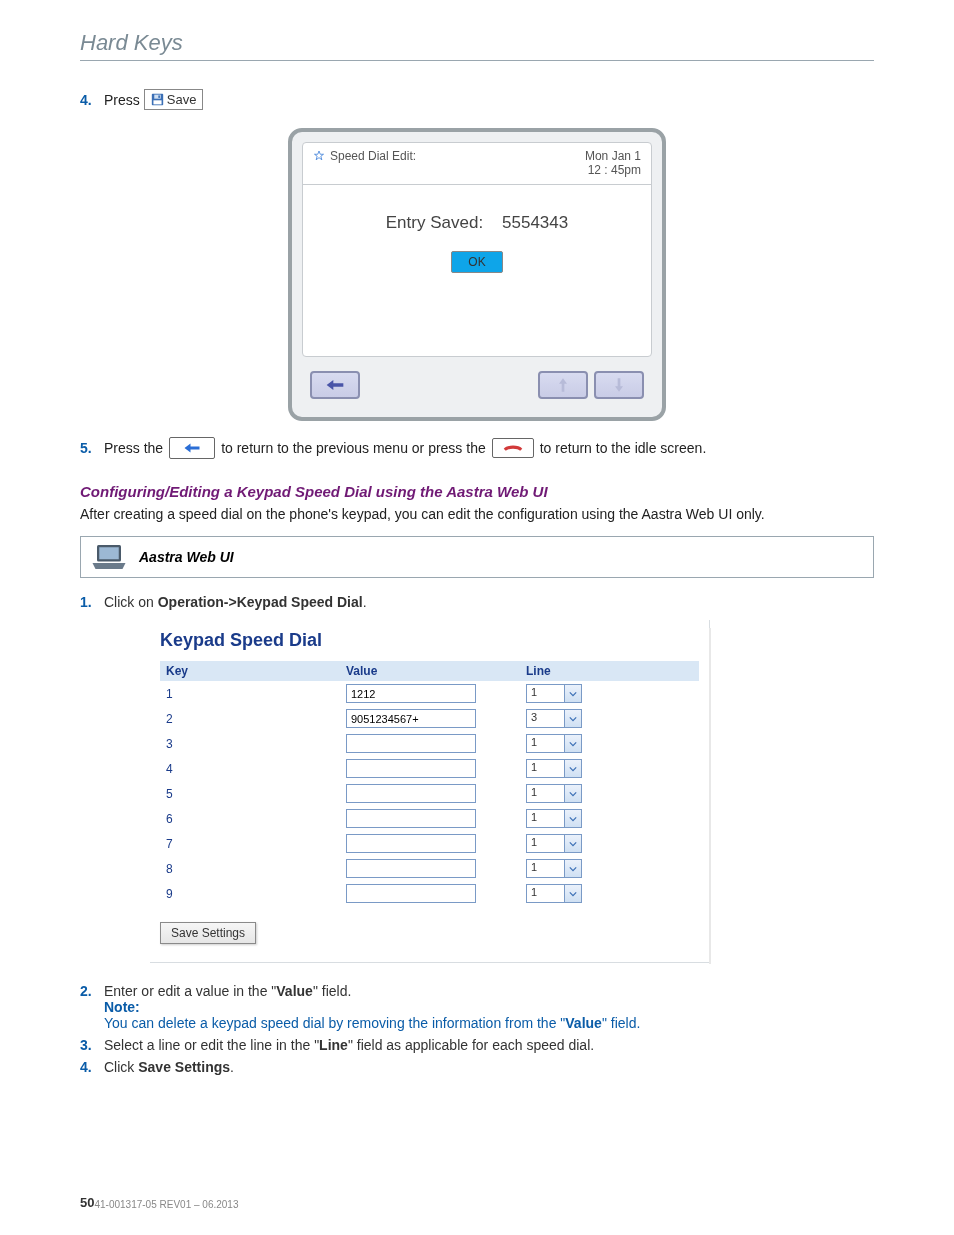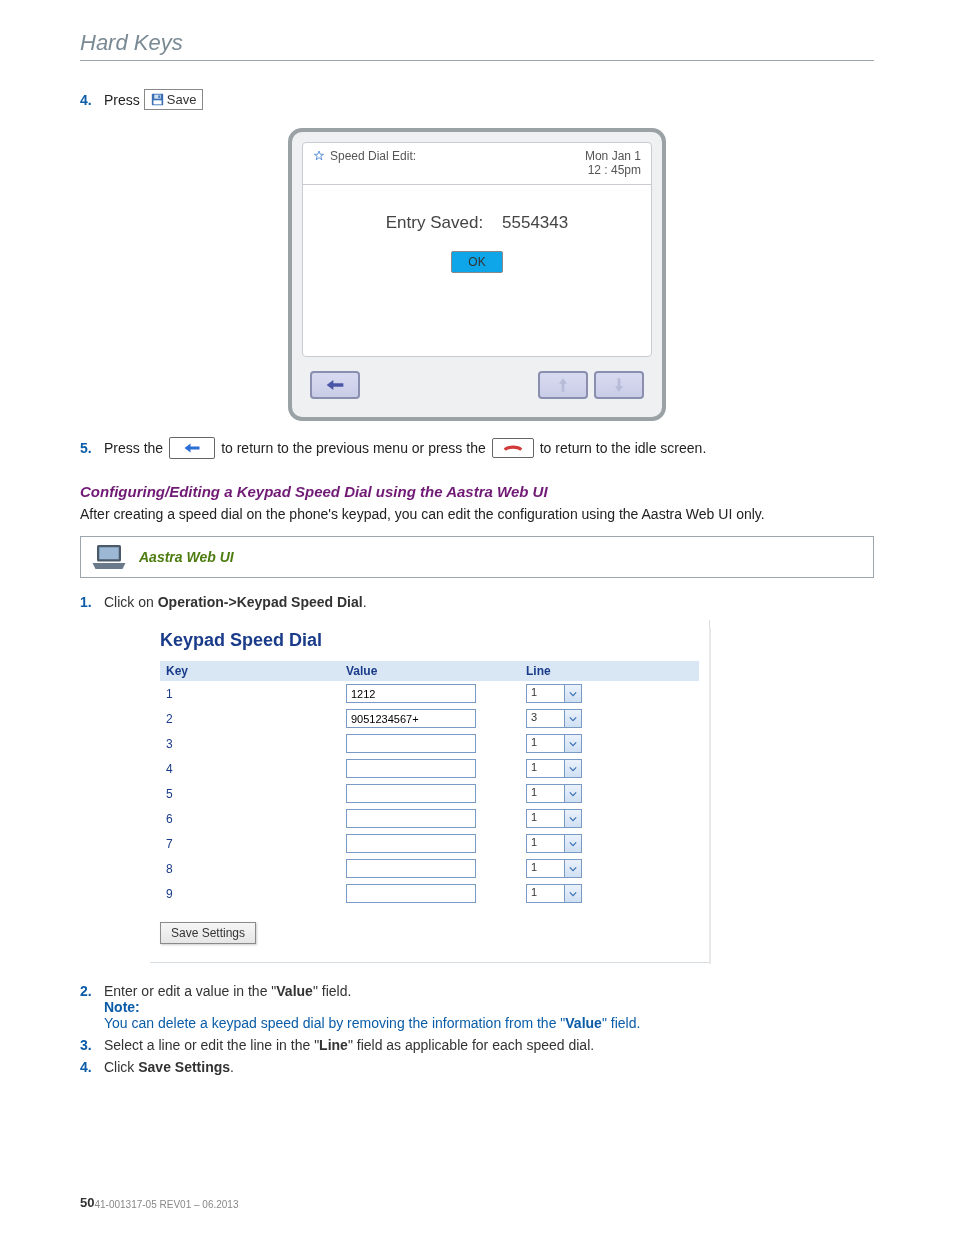--- a/index.html
+++ b/index.html
@@ -73,21 +73,21 @@
   .section-heading {
     color: #701a75; font-style: italic; font-weight: 700;
     font-size: 15px; margin-top: 24px; margin-bottom: 6px;
   }
   .body-text { color: #222; margin-bottom: 14px; font-size: 14px; }
   .webui-bar {
     border: 1px solid #9aa7b0; display: flex; align-items: center;
     padding: 6px 10px; gap: 12px; margin-bottom: 16px;
   }
   .webui-bar svg { flex-shrink: 0; }
-  .webui-label { color: #4d7c0f; font-weight: 700; font-style: italic; font-size: 14px; }
+  .webui-label { color: #000000; font-weight: 700; font-style: italic; font-size: 14px; }
   .bold { font-weight: 700; }
   .note-label { color: #0a5ca8; font-weight: 700; }
   .note-text { color: #0a5ca8; }
 
   .webui-panel {
     margin: 10px 0 20px 70px; width: 560px;
     border-right: 1px solid #d8dde1; border-bottom: 1px solid #d8dde1;
     padding: 10px 10px 18px 10px; position: relative;
   }
   .webui-panel::after {

